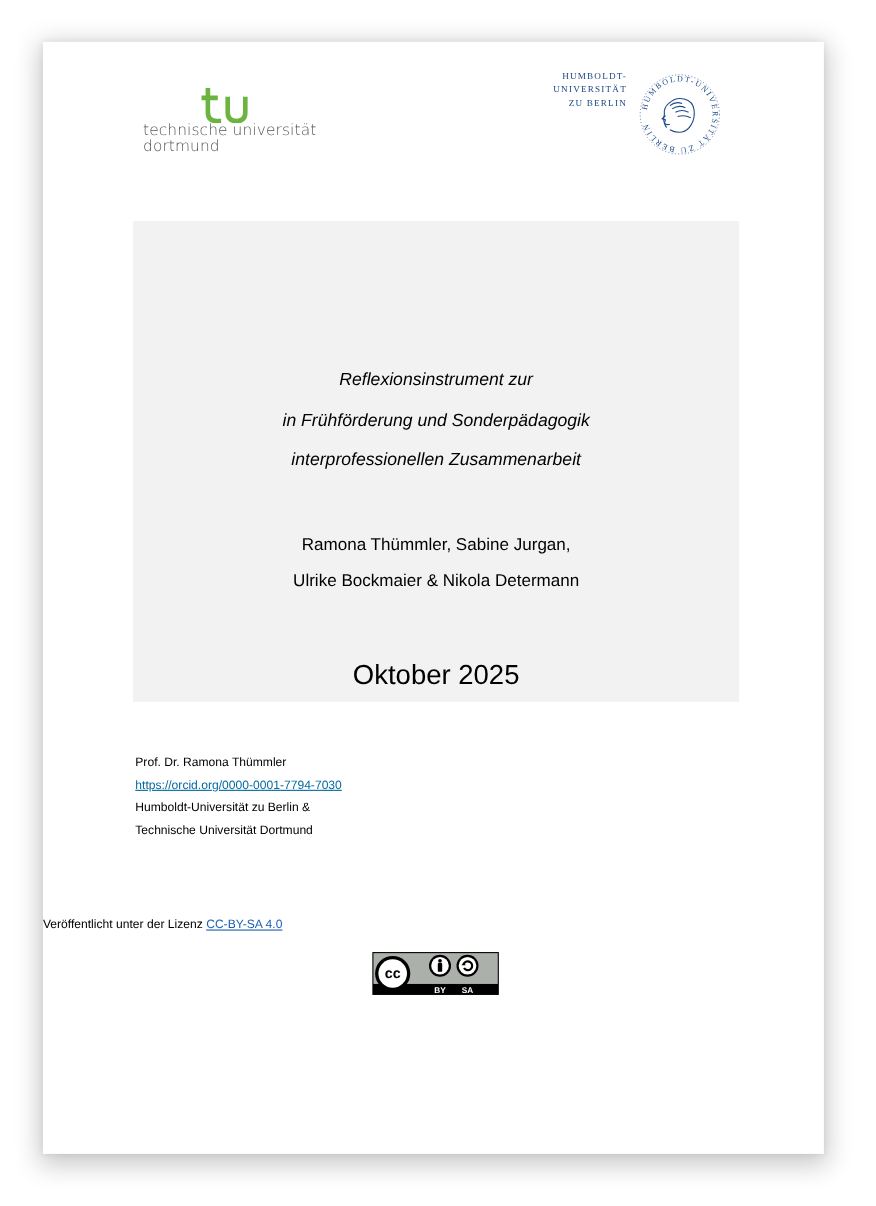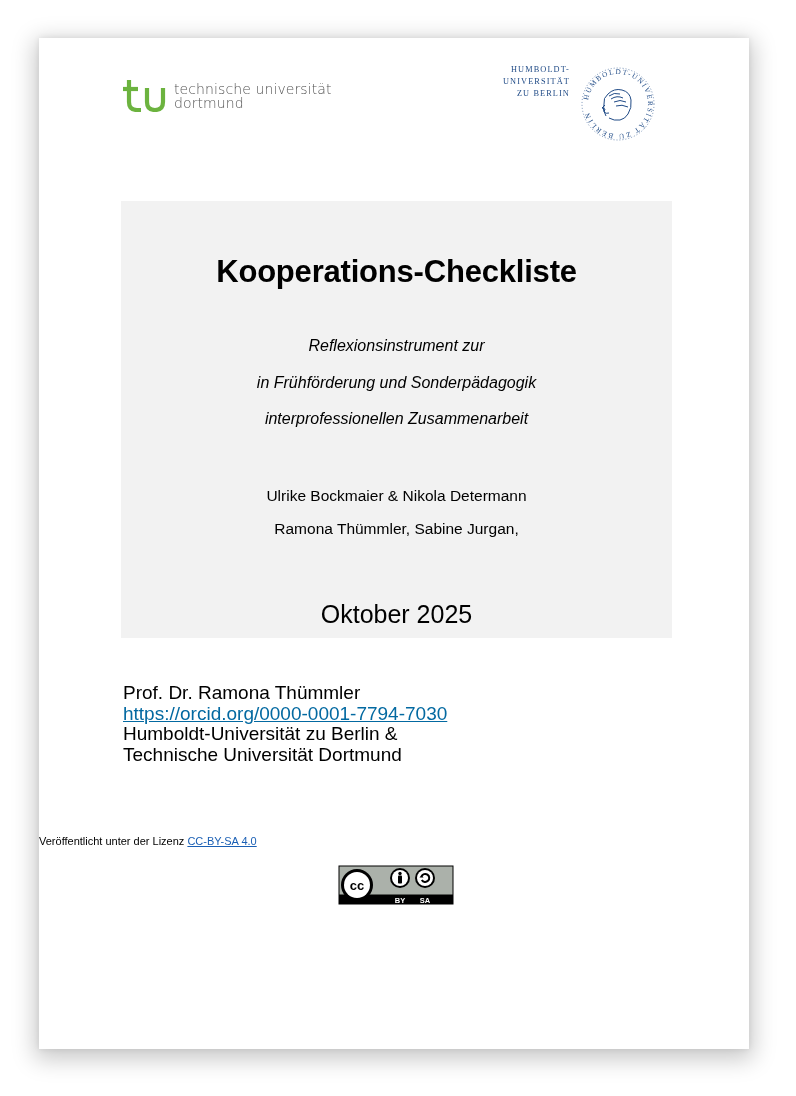--- a/index.html
+++ b/index.html
@@ -21,20 +21,21 @@
       background: #ffffff;
       box-shadow: 0 6px 22px 4px rgba(0,0,0,0.22), 0 0 6px rgba(0,0,0,0.08);
     }
     
     .tu-logo {
       position: absolute;
       left: 84px;
       top: 42px;
       display: flex;
       align-items: center;
+      flex-direction: column;
     }
     .tu-mark { width: 44px; height: 32px; }
     .tu-text {
       margin-left: 7px;
       font-size: 14px;
       line-height: 14px;
       color: #555;
       font-family: "DejaVu Sans", sans-serif;
       font-weight: 300;
       letter-spacing: 0.1px;
@@ -96,21 +97,21 @@
       top: 399px;
       left: 0; right: 0;
       font-size: 25px;
     }
 
     
     .contact {
       position: absolute;
       left: 84px;
       top: 645px;
-      font-size: 19px;
+      font-size: 11px;
       line-height: 20.5px;
     }
     .contact a { color: #0369a1; text-decoration: underline; }
 
     
     .license {
       position: absolute;
       left: 0; right: 0;
       top: 797px;
       text-align: left;
@@ -161,29 +162,28 @@
       <g fill="none" stroke="#1f4a86" stroke-width="1">
         <path d="M28 52 Q24 46 26 40 Q25 34 30 30 Q36 24 44 26 Q52 28 53 36 Q54 44 50 50 Q47 55 42 56"></path>
         <path d="M27 41 L24 44 L27 45 L26 48 Q28 50 31 49"></path>
         <path d="M31 32 Q36 28 42 30 M33 35 Q39 31 45 34 M36 38 Q42 35 48 38 M38 42 Q44 40 50 43"></path>
         <path d="M31 54 Q36 57 42 56"></path>
       </g>
     </svg>
   </div>
 
   <div class="title-block">
-    <div class="title">Kooperations-Checkliste</div>
     <div class="subtitle">
       <div>Reflexionsinstrument zur</div>
       <div>in Frühförderung und Sonderpädagogik</div>
       <div>interprofessionellen Zusammenarbeit</div>
     </div>
     <div class="authors">
+      <div>Ramona Thümmler, Sabine Jurgan,</div>
       <div>Ulrike Bockmaier &amp; Nikola Determann</div>
-      <div>Ramona Thümmler, Sabine Jurgan,</div>
     </div>
     <div class="date">Oktober 2025</div>
   </div>
 
   <div class="contact">
     <div>Prof. Dr. Ramona Thümmler</div>
     <div><a href="#">https://orcid.org/0000-0001-7794-7030</a></div>
     <div>Humboldt-Universität zu Berlin &amp;</div>
     <div>Technische Universität Dortmund</div>
   </div>

